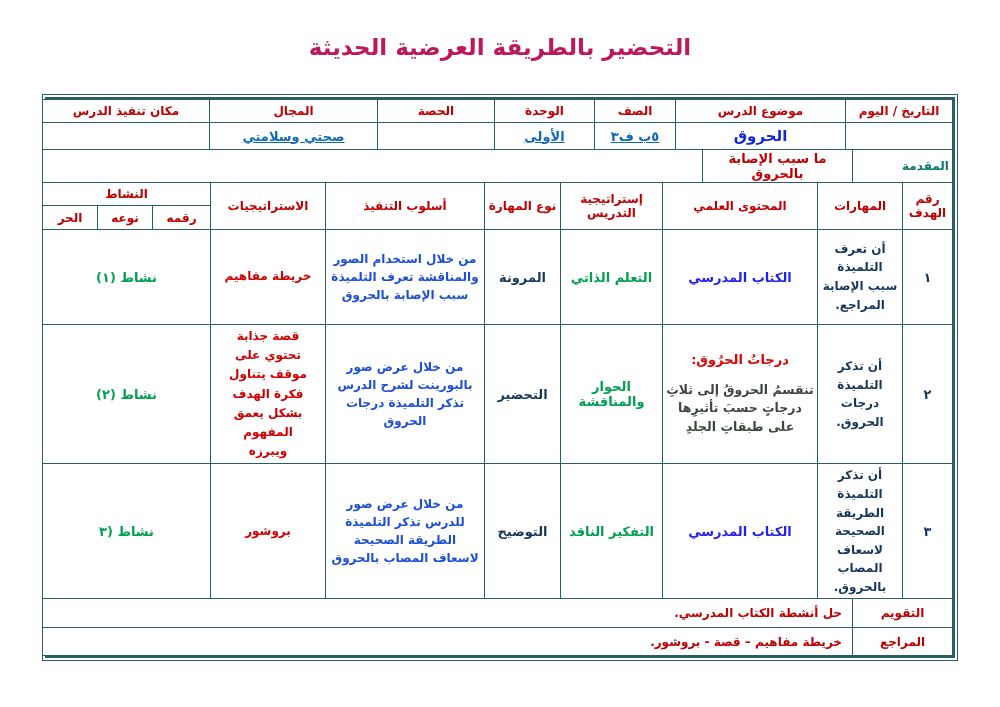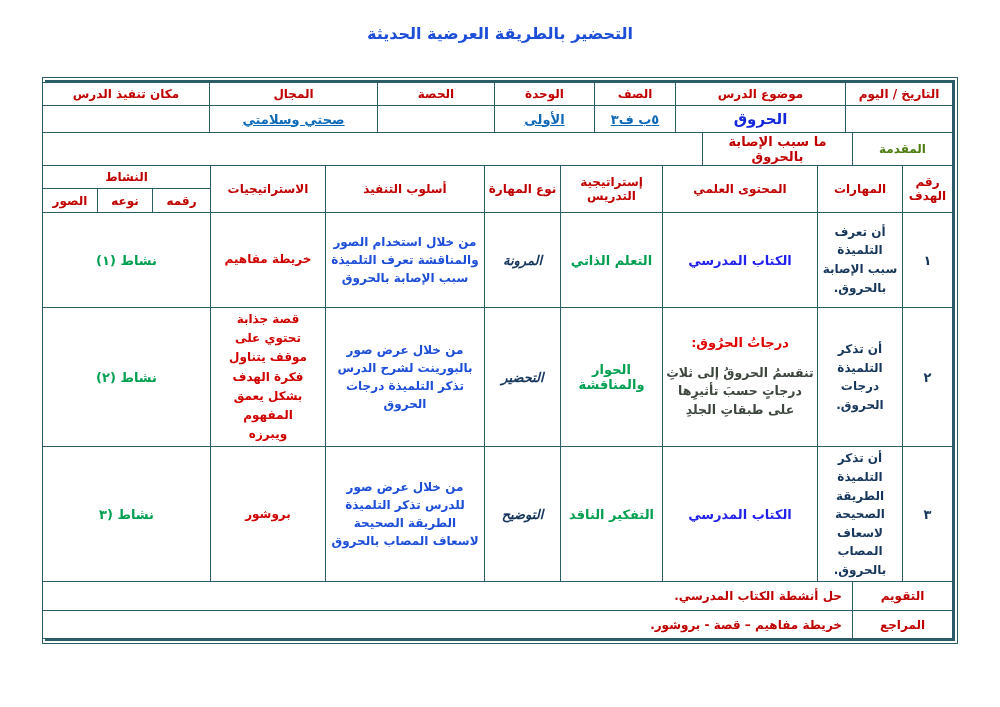--- a/index.html
+++ b/index.html
@@ -1,34 +1,34 @@
 <!DOCTYPE html>
 <html dir="rtl" lang="ar"><head>
 <meta charset="utf-8">
 <style>
   html,body{margin:0;padding:0;background:#ffffff;}
   body{width:1000px;height:707px;direction:rtl;font-family:"DejaVu Sans",sans-serif;overflow:hidden;}
-  .title{margin:24px 0 0 0;text-align:center;color:#1d4ed8;font-size:16px;font-weight:bold;letter-spacing:0.5px;}
+  .title{margin:34px 0 0 0;text-align:center;color:#be185d;font-size:23px;font-weight:bold;letter-spacing:0.5px;}
   .frame{margin:34px 42px 0 42px;border:1px solid #2a5d66;padding:2px;background:#fff;}
   .frame-inner{border:2px solid #2a5d66;}
   table{border-collapse:collapse;table-layout:fixed;width:910px;background:#fff;}
   table + table{margin-top:-1px;}
   td,th{border:1px solid #2a5d66;text-align:center;vertical-align:middle;font-weight:bold;padding:1px 3px;overflow:hidden;}
   .lbl{color:#c00000;font-size:12px;}
   .val{color:#0e6ab8;font-size:13px;text-decoration:underline;}
   .subject{color:#1226dc;font-size:15px;}
-  .intro-label{color:#4d7c0f;font-size:12px;}
+  .intro-label{color:#0f766e;font-size:12px;text-align:right;}
   .intro-value{color:#c00000;font-size:13px;margin-top:40px;}
   .goal{color:#16365c;font-size:13px;}
   .skills{color:#16365c;font-size:12px;line-height:1.55;padding:2px 4px;}
   .content-book{color:#2222ee;font-size:13px;}
   .content-heading{color:#e00000;font-size:13px;margin-bottom:14px;}
   .content-plain{color:#3c463c;font-size:12.5px;line-height:1.5;}
   .strategy-green{color:#00a050;font-size:13px;}
-  .skill-type{color:#16365c;font-size:13px;font-style:italic;}
+  .skill-type{color:#16365c;font-size:13px;}
   .exec{color:#1d4ed8;font-size:12px;line-height:1.5;}
   .strat-red{color:#d00000;font-size:12px;line-height:1.6;padding:2px 11px;}
   .activity{color:#00a050;font-size:13px;}
   .flabel{color:#c00000;font-size:12px;}
   .fvalue{color:#c00000;font-size:12px;text-align:right;padding-right:10px;}
 </style>
 </head>
 <body>
 
 <h1 class="title">التحضير بالطريقة العرضية الحديثة</h1>
@@ -103,26 +103,26 @@
         <th class="lbl" rowspan="2">المحتوى العلمي</th>
         <th class="lbl" rowspan="2">إستراتيجية التدريس</th>
         <th class="lbl" rowspan="2">نوع المهارة</th>
         <th class="lbl" rowspan="2">أسلوب التنفيذ</th>
         <th class="lbl" rowspan="2">الاستراتيجيات</th>
         <th class="lbl" colspan="3">النشاط</th>
       </tr>
       <tr style="height:24px">
         <th class="lbl">رقمه</th>
         <th class="lbl">نوعه</th>
-        <th class="lbl">الصور</th>
+        <th class="lbl">الحر</th>
       </tr>
 
       <tr style="height:95px">
         <td class="goal">١</td>
-        <td class="skills">أن تعرف التلميذة سبب الإصابة بالحروق.</td>
+        <td class="skills">أن تعرف التلميذة سبب الإصابة المراجع.</td>
         <td class="content-book">الكتاب المدرسي</td>
         <td class="strategy-green">التعلم الذاتي</td>
         <td class="skill-type">المرونة</td>
         <td class="exec">من خلال استخدام الصور والمناقشة تعرف التلميذة سبب الإصابة بالحروق</td>
         <td class="strat-red">خريطة مفاهيم</td>
         <td class="activity" colspan="3">نشاط (١)</td>
       </tr>
 
       <tr style="height:90px">
         <td class="goal">٢</td>

